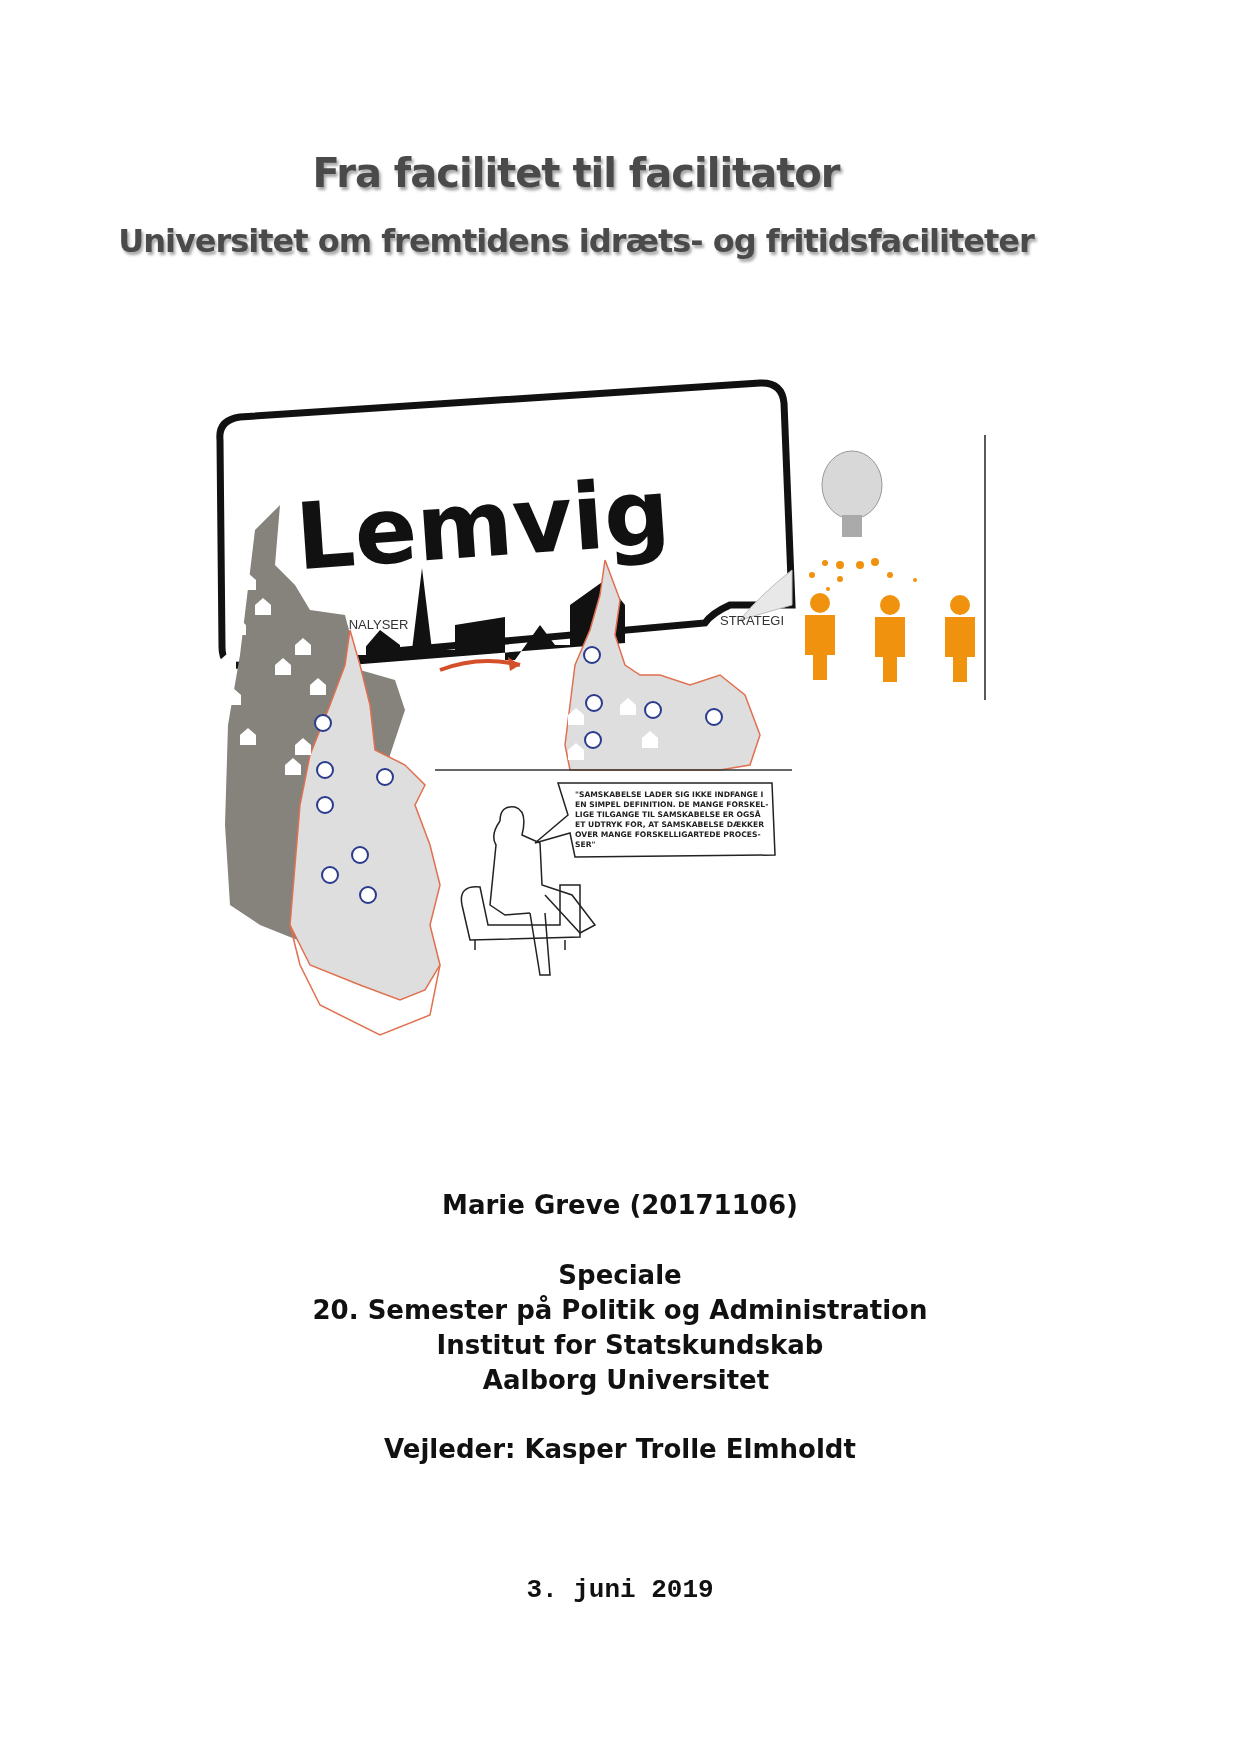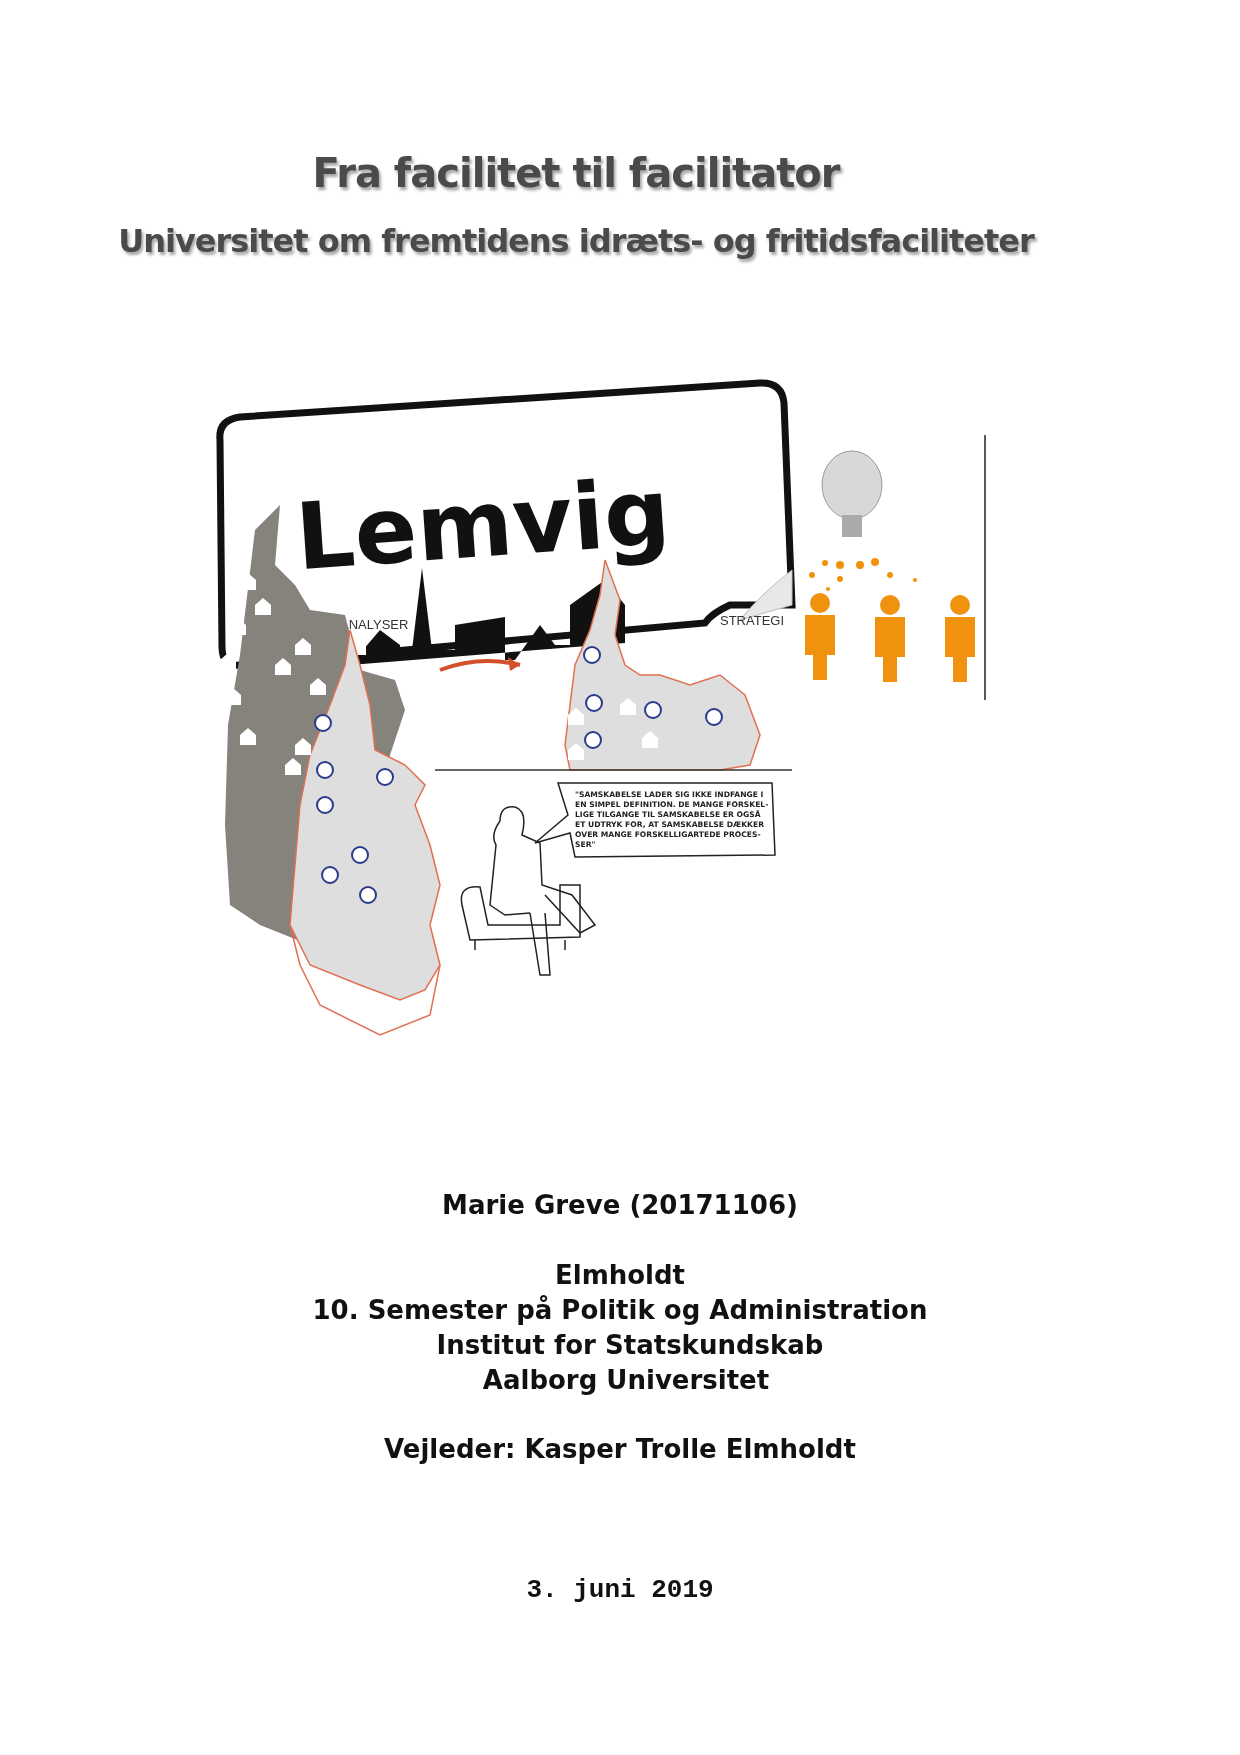--- a/index.html
+++ b/index.html
@@ -127,18 +127,18 @@
         <path d="M300 456 Q290 470 296 480 L290 540 L305 550 L330 548"></path>
         <path d="M262 540 Q258 520 280 522 L288 560 L360 560 L360 520 L380 520 L380 572 L270 575 Z"></path>
         <path d="M275 575 v10 M365 575 v10"></path>
         <path d="M330 548 L340 610 L350 610 L345 548"></path>
       </g>
     </g>
   </svg>
 </div>
 
 <div class="meta" style="top:1188px;">Marie Greve (20171106)</div>
-<div class="meta" style="top:1258px;">Elmholdt</div>
-<div class="meta" style="top:1293px;">10. Semester på Politik og Administration</div>
+<div class="meta" style="top:1258px;">Speciale</div>
+<div class="meta" style="top:1293px;">20. Semester på Politik og Administration</div>
 <div class="meta" style="top:1328px;padding-left:10px;">Institut for Statskundskab</div>
 <div class="meta" style="top:1363px;margin-left:6px;">Aalborg Universitet</div>
 <div class="meta" style="top:1432px;">Vejleder: Kasper Trolle Elmholdt</div>
 <div class="meta" style="top:1573px;font-family:Liberation Mono, monospace;">3. juni 2019</div>
 
 </body></html>

